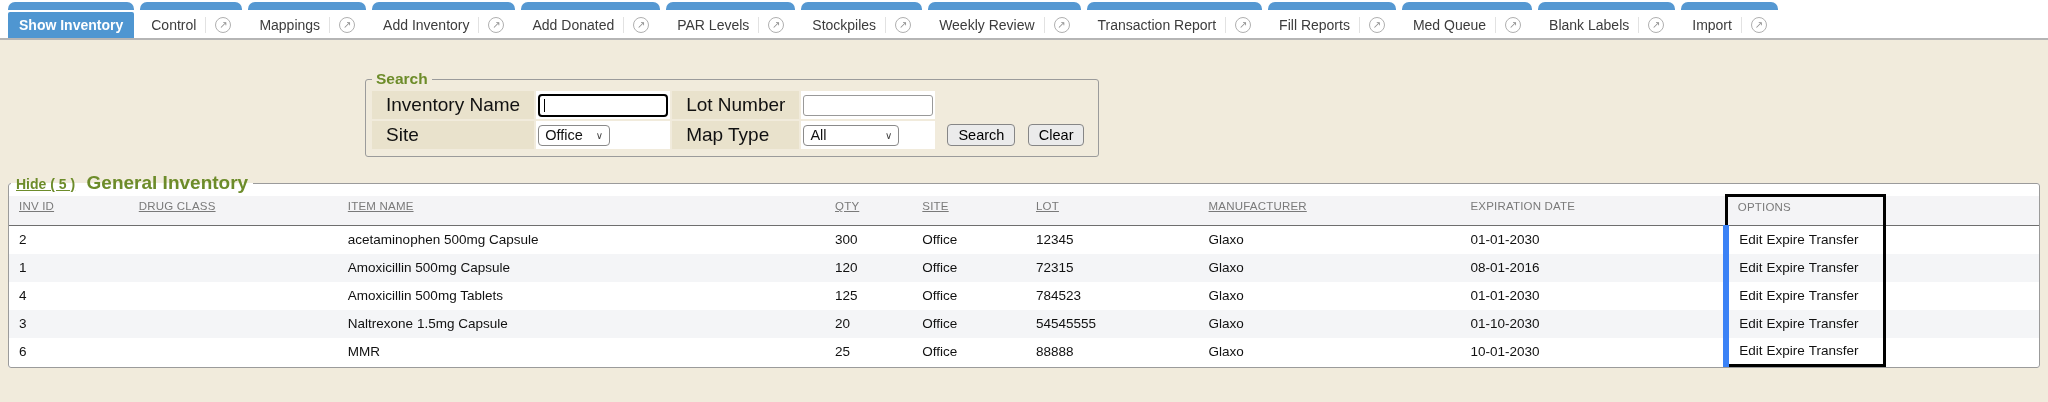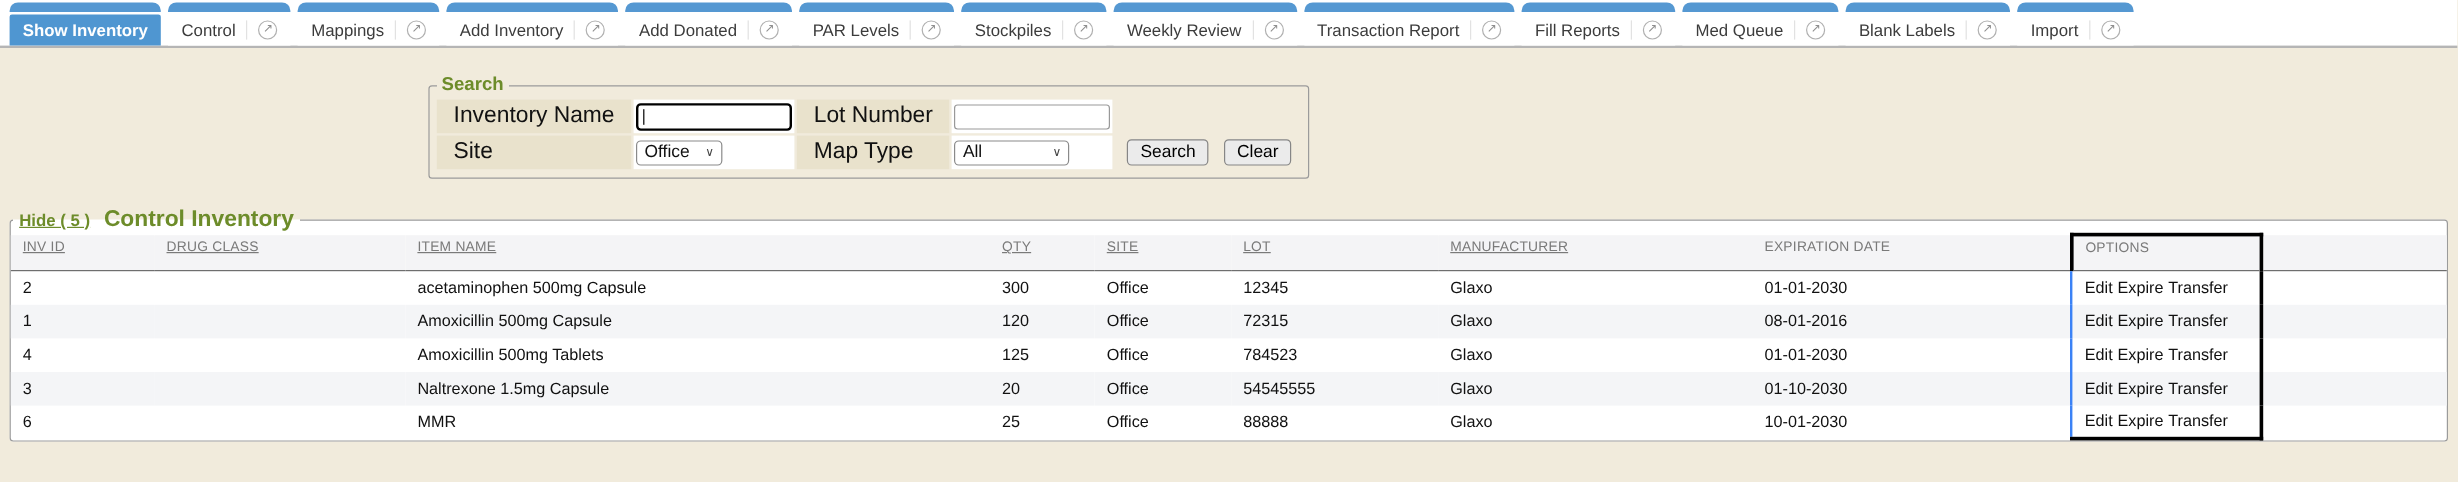--- a/index.html
+++ b/index.html
@@ -29,21 +29,21 @@
   .tab-ext { margin-left:9px; padding-left:9px; border-left:1px solid #e2e2e2; display:flex; align-items:center; }
   .ext-circ {
     width:16px; height:16px; border:1.5px solid #b0b0b0; border-radius:50%;
     display:flex; align-items:center; justify-content:center;
     font-size:10px; color:#8f8f8f; line-height:1;
   }
 
   
   .toolbar { position:relative; height:120px; }
   fieldset { border:1px solid #9b9b9b; border-radius:3px; }
-  .search-fs { position:absolute; left:357px; top:22px; width:612px; padding:1px 4px 5px 4px; margin:0; }
+  .search-fs { position:absolute; left:357px; top:22px; width:612px; padding:1px 4px 5px 4px; margin:8px; }
   .search-fs legend { color:#6d8c2a; font-weight:bold; font-size:15.5px; padding:0 4px; margin-left:2px; }
   .search-table { width:100%; border-collapse:separate; border-spacing:2px; }
   .search-table td { padding:0; vertical-align:middle; }
   td.lbl { background:#e9e2cc; padding:3px 14px; font-size:19px; white-space:nowrap; }
   td.lbl.c1 { width:118px; }
   td.lbl.c3 { width:86px; }
   td.val { background:#ffffff; width:140px; padding:1px 2px; }
   td.sp  { background:transparent; }
   .fake-input {
     background:#fff; display:flex; align-items:center; padding-left:4px;
@@ -81,21 +81,21 @@
     padding:4px 8px 12px 10px; background:#f4f4f6; height:22px;
     border-bottom:1px solid #6e6e6e; letter-spacing:.2px; white-space:nowrap;
   }
   table.inv th.sortable { text-decoration:underline; cursor:pointer; }
   table.inv td {
     font-size:13.5px; color:#111; padding:0 8px 0 10px; height:28px; white-space:nowrap;
   }
   table.inv tbody tr:nth-child(even) { background:#f4f5f7; }
   
   th.col-opt { border-top:3px solid #000; border-left:3px solid #000; border-right:3px solid #000; }
-  td.col-opt { border-left:2px solid #3b82f6; border-right:3px solid #000; }
+  td.col-opt { border-left:6px solid #3b82f6; border-right:3px solid #000; }
   tr.last td.col-opt { border-bottom:3px solid #000; }
   .opt-link { cursor:pointer; margin-right:4px; }
   td.footer-cell {
     text-align:center; background:#f3f3f3; font-size:12.5px; color:#222;
     height:24px; border-top:1px solid #c8c8c8;
   }
 </style>
 </head>
 <body>
 
@@ -259,21 +259,21 @@
       </tr>
     </tbody>
       </table>
   </fieldset>
 
 </div>
 
 <fieldset class="inv-fs">
   <legend>
     <span class="hide-link">Hide ( 5 )</span>
-    <span class="inv-title">Control Inventory</span>
+    <span class="inv-title">General Inventory</span>
   </legend>
 
   <table class="inv">
     <colgroup>
       <col style="width:5.9%">
         <col style="width:10.3%">
         <col style="width:24%">
         <col style="width:4.3%">
       <col style="width:5.6%">
         <col style="width:8.5%">

